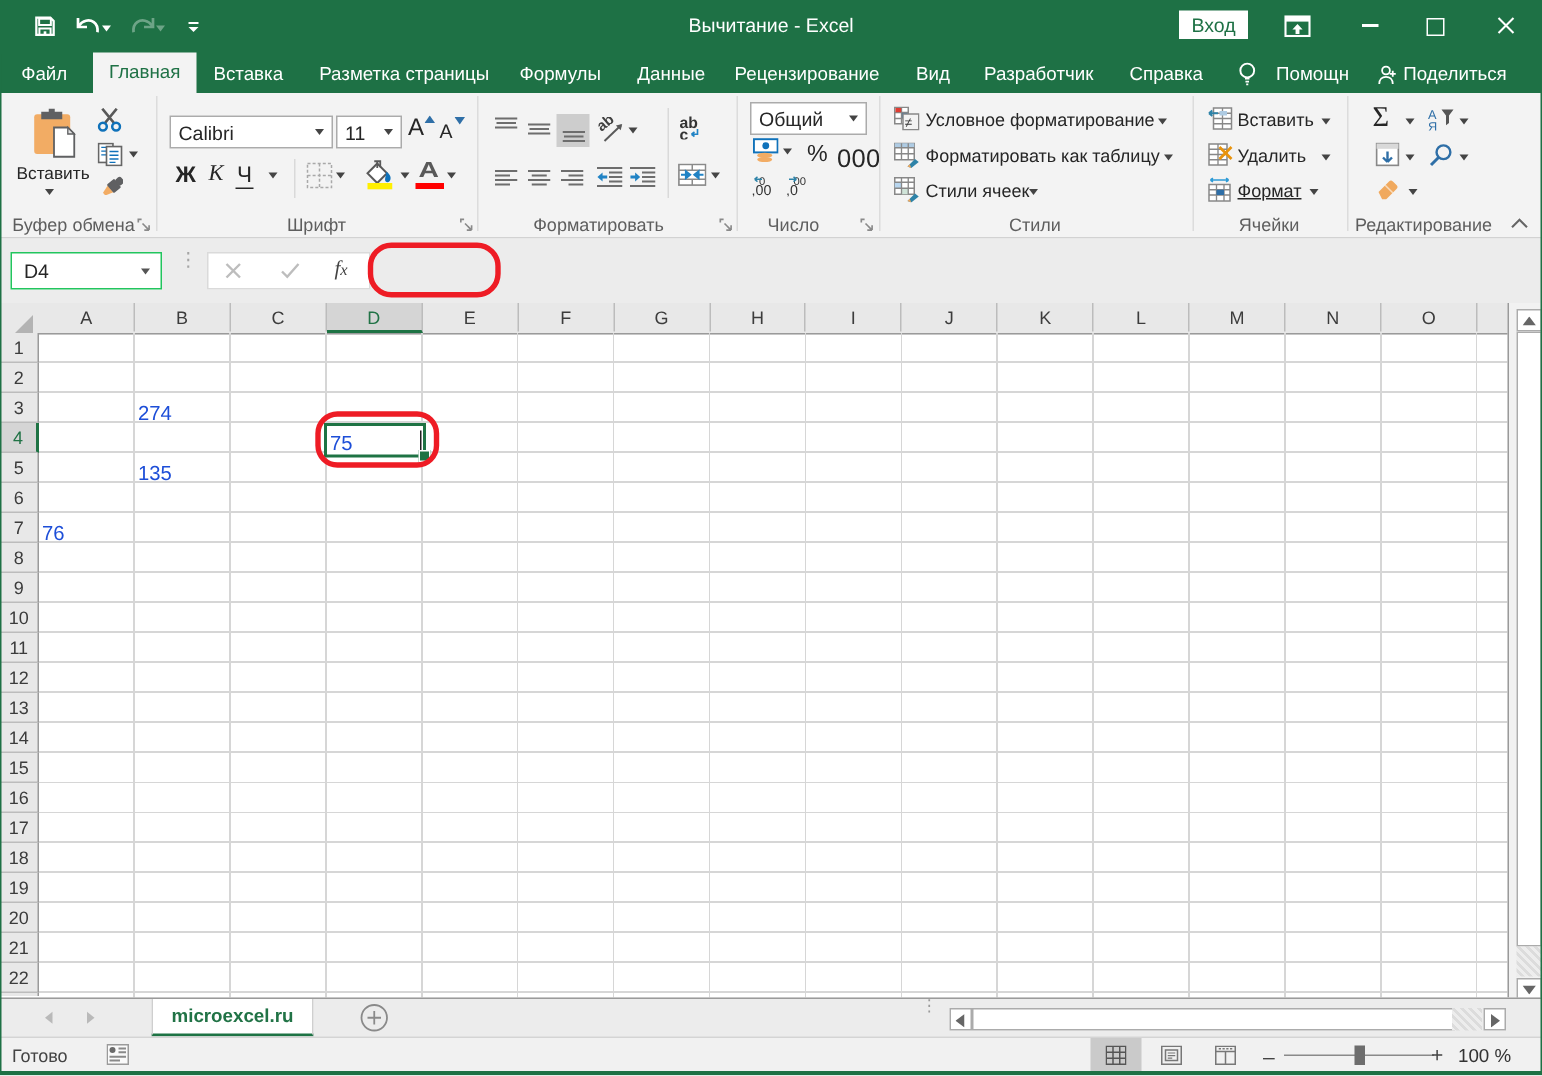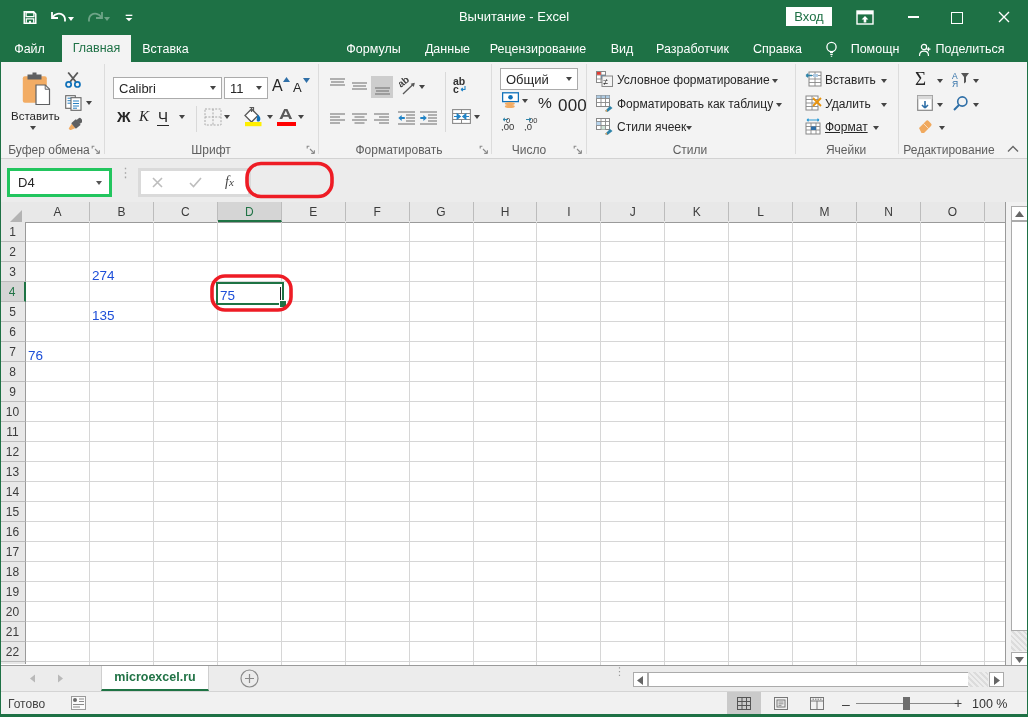--- a/index.html
+++ b/index.html
@@ -19,21 +19,21 @@
   
   #ribbon{left:0;top:62px;width:1028px;height:96px;background:#f3f3f3;border-bottom:1px solid #d2d2d2;}
   .gsep{position:absolute;top:2px;height:90px;width:1px;background:#dcdcdc;}
   .glabel{position:absolute;top:81px;height:14px;font-size:12px;color:#5e5e5e;text-align:center;line-height:14px;}
   .launch{position:absolute;top:83px;width:10px;height:10px;}
   .rbtxt{position:absolute;font-size:12px;color:#262626;}
   .combo{position:absolute;background:#fff;border:1px solid #ababab;}
   .dropa{position:absolute;width:0;height:0;border-left:3.5px solid transparent;border-right:3.5px solid transparent;border-top:4px solid #444;}
   
   #fxbar{left:0;top:159px;width:1028px;height:43px;background:#ececec;}
-  .wbox{position:absolute;background:#fff;border:3px solid #22c55e;}
+  .wbox{position:absolute;background:#fff;border:1px solid #22c55e;}
   
   #sheet{left:0;top:202px;width:1010px;height:463px;background:#fff;}
   #colheads{position:absolute;left:0;top:0;width:1010px;height:20px;background:#e8e8e8;border-bottom:1px solid #9a9a9a;}
   .ch{position:absolute;top:0;height:19px;line-height:20px;text-align:center;font-size:12px;color:#3c3c3c;border-right:1px solid #bcbcbc;}
   .rh{position:absolute;left:0;width:25px;height:19px;line-height:20px;text-align:center;font-size:12px;color:#3c3c3c;background:#e8e8e8;border-bottom:1px solid #bcbcbc;border-right:1px solid #9a9a9a;}
   .chsel{background:#d5d5d5;border-bottom:2px solid #1e7344;height:18px;color:#217346;}
   .rhsel{background:#d5d5d5;border-right:2px solid #1e7344 !important;width:24px !important;color:#217346;}
   #grid{position:absolute;left:26px;top:20px;width:979px;height:443px;
     background-image:repeating-linear-gradient(to right,transparent 0,transparent 62.93px,#d6d6d6 62.93px,#d6d6d6 63.93px),
                      repeating-linear-gradient(to bottom,transparent 0,transparent 19px,#d6d6d6 19px,#d6d6d6 20px);}
@@ -90,20 +90,21 @@
     <div class="abs" style="left:951px;top:12px;width:10px;height:10px;border:1.4px solid #fff"></div>
 
     <svg class="abs" style="left:998px;top:11px" width="12" height="12" viewBox="0 0 12 12">
       <path d="M1 1 L11 11 M11 1 L1 11" stroke="#fff" stroke-width="1.4"></path>
     </svg>
   </div>
   <div id="tabrow" class="abs">
     <div class="rtab" style="left:6px;width:47px;">Файл</div>
     <div id="activetab">Главная</div>
     <div class="rtab" style="left:137px;width:57px;">Вставка</div>
+    <div class="rtab" style="left:206px;width:127px;">Разметка страницы</div>
     <div class="rtab" style="left:341px;width:65px;">Формулы</div>
     <div class="rtab" style="left:419px;width:57px;">Данные</div>
     <div class="rtab" style="left:483px;width:110px;">Рецензирование</div>
     <div class="rtab" style="left:605px;width:34px;">Вид</div>
     <div class="rtab" style="left:649px;width:87px;">Разработчик</div>
     <div class="rtab" style="left:748px;width:59px;">Справка</div>
     <svg class="abs" style="left:825px;top:5px" width="13" height="17" viewBox="0 0 13 17">
       <circle cx="6.5" cy="6" r="4.6" fill="none" stroke="#fff" stroke-width="1.3"></circle>
       <path d="M5 11.5 h3 M5.3 13.4 h2.4 M5.8 15.2 h1.4" stroke="#fff" stroke-width="1.1"></path>
     </svg>

